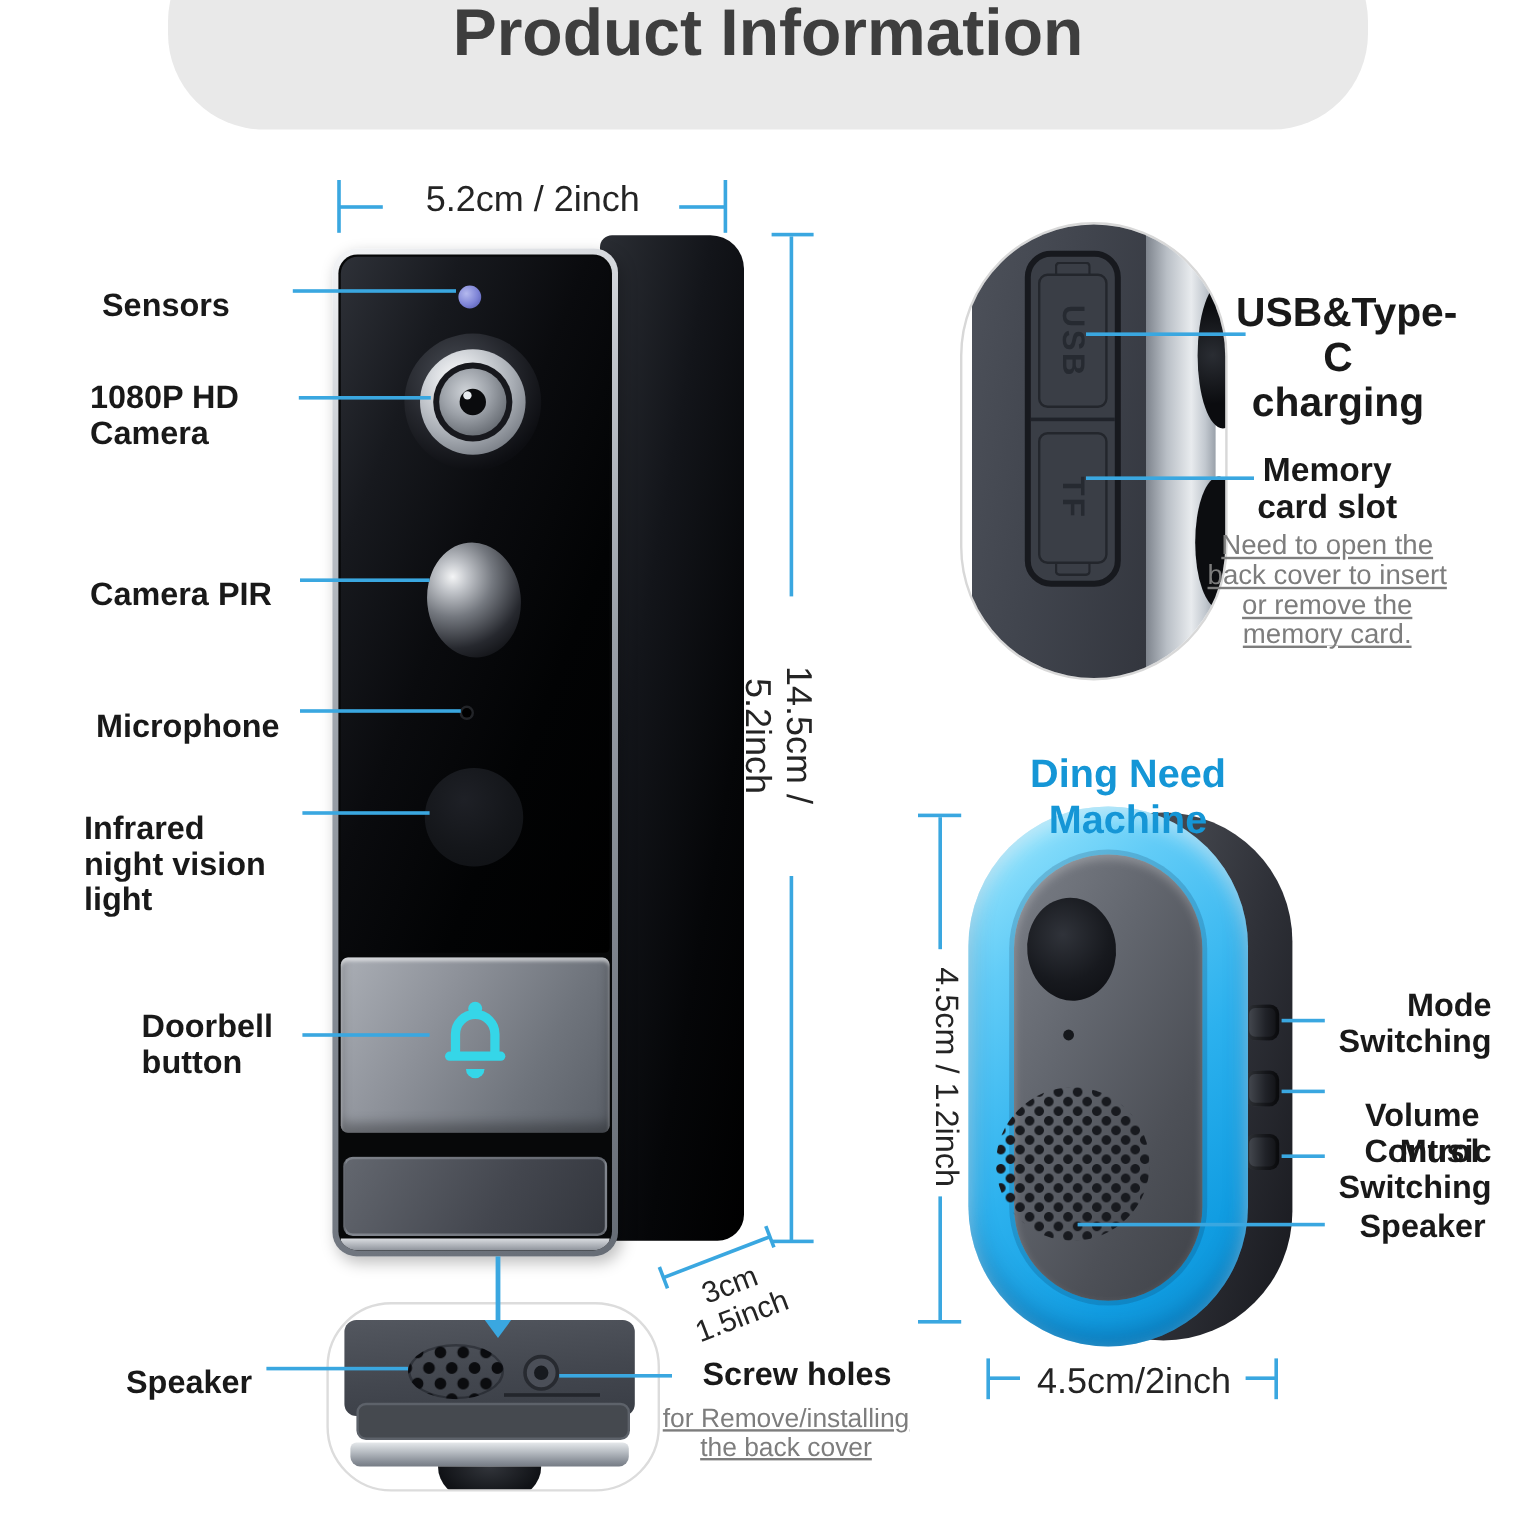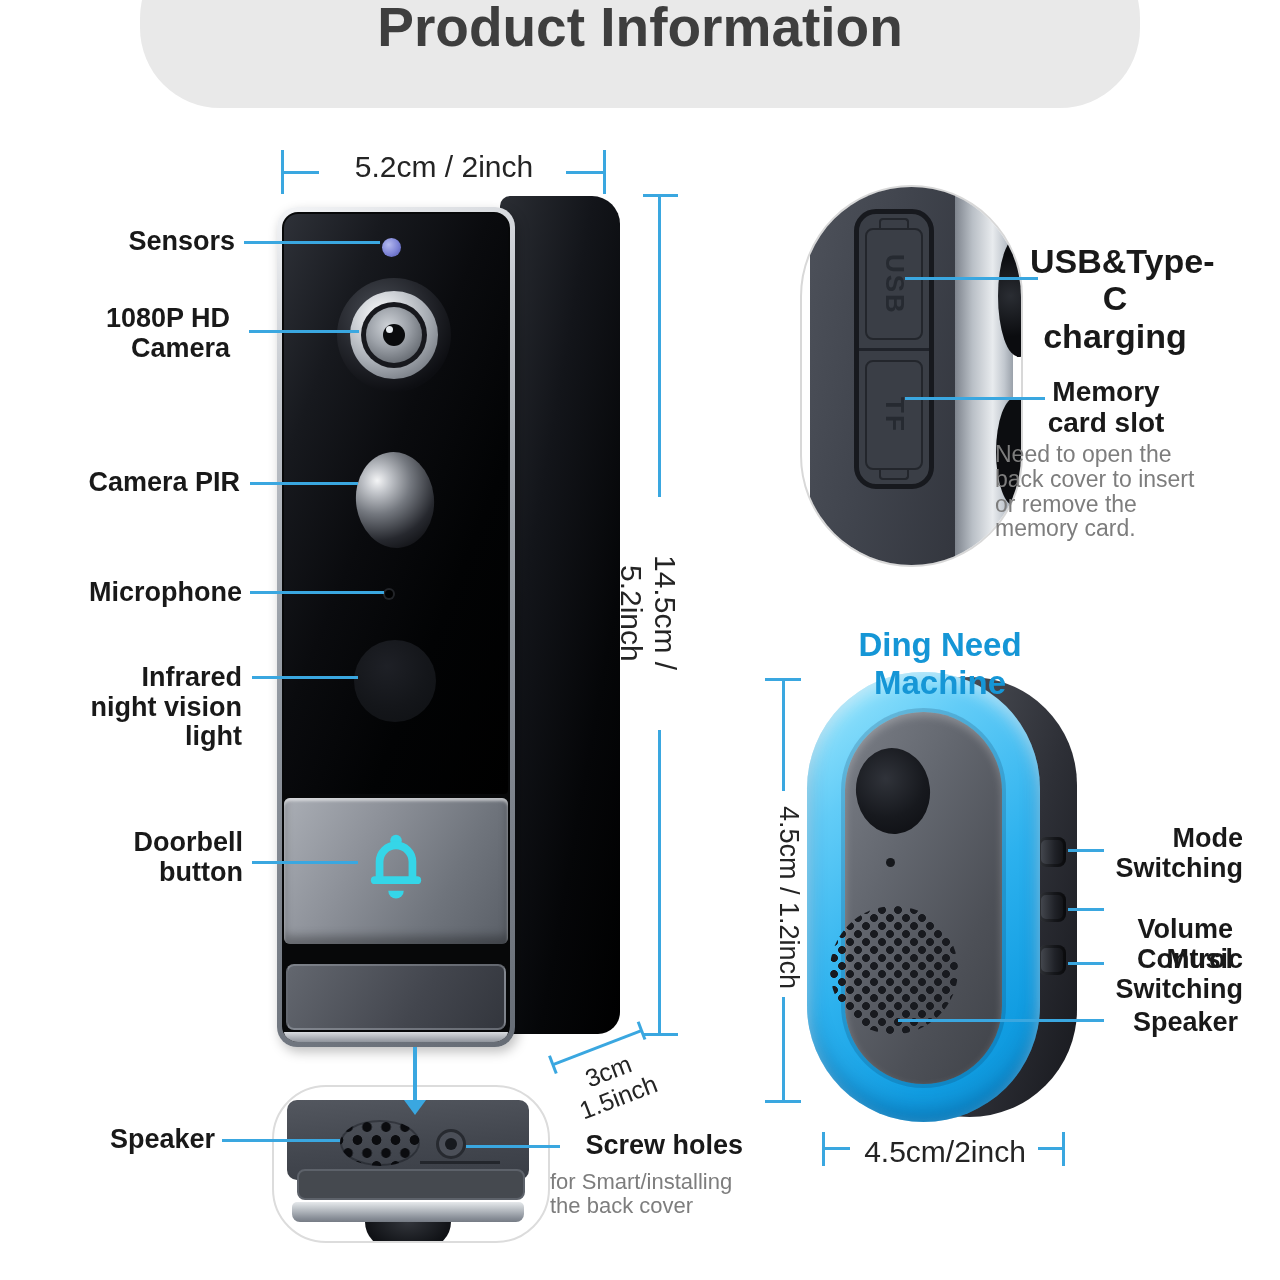--- a/index.html
+++ b/index.html
@@ -4,23 +4,23 @@
 <style>
   html,body{margin:0;padding:0;background:#fff;}
   .canvas{position:relative;width:1280px;height:1280px;background:#fff;overflow:hidden;
           font-family:"Liberation Sans",sans-serif;color:#191919;}
   
   .banner{position:absolute;left:140px;top:-62px;width:1000px;height:170px;
           background:var(--banner,#e9e9e9);border-radius:80px;display:flex;justify-content:center;}
   .banner .title{margin-top:57px;font-size:55px;font-weight:bold;color:var(--banner_text,#3e3e3e);}
   
   .lbl{position:absolute;font-size:27px;font-weight:bold;line-height:1.1;color:var(--label,#191919);z-index:10;text-align:right;}
-  .lbl.r{text-align:right;}
+  .lbl.r{text-align:left;margin-top:13px;}
   .lbl.c{text-align:center;}
-  .note{position:absolute;font-size:23px;font-weight:normal;line-height:1.08;color:var(--note_gray,#7d7d7d);text-align:left;z-index:10;}
+  .note{position:absolute;font-size:23px;font-weight:normal;line-height:1.08;color:var(--note_gray,#7d7d7d);text-align:center;z-index:10;text-decoration:underline;}
   .cline{position:absolute;height:3px;background:var(--accent,#3aa7e0);z-index:20;}
   .vtick{position:absolute;width:3px;background:var(--accent,#3aa7e0);z-index:15;}
   .htick{position:absolute;height:3px;background:var(--accent,#3aa7e0);z-index:15;}
   .vline{position:absolute;width:3px;background:var(--accent,#3aa7e0);z-index:15;}
   .dimtext{position:absolute;font-size:30px;color:#242424;text-align:center;z-index:15;}
   .dimtext.vert{writing-mode:vertical-rl;}
   
   .db-side{position:absolute;left:500px;top:196px;width:120px;height:838px;
            background:linear-gradient(100deg,#2b2e34 0%,#13151a 35%,#050608 70%,#000 100%);
            border-radius:10px 28px 22px 12px;}
@@ -212,21 +212,21 @@
     <div class="bt-grille"></div>
     <div class="bt-screw"></div>
     <div class="bt-slot"></div>
     <div class="bt-cover"></div>
     <div class="bt-base"></div>
     <div class="bt-dome"></div>
   </div>
 
   <div class="cline" style="left:466px;top:1145px;width:94px;"></div>
   <div class="lbl" style="left:568px;top:1131px;width:175px;">Screw holes</div>
-  <div class="note" style="left:550px;top:1170px;width:210px;font-size:22px;">for Smart/installing the back cover</div>
+  <div class="note" style="left:550px;top:1170px;width:210px;font-size:22px;">for Remove/installing the back cover</div>
 
   <div class="sv-capsule">
     <div class="sv-body"></div>
     <div class="sv-silver"></div>
     <div class="sv-bulge1"></div>
     <div class="sv-bulge2"></div>
     <div class="sv-panel">
       <div class="sv-tab" style="top:4px;border-bottom:none;border-radius:4px 4px 0 0;"></div>
       <div class="sv-port" style="top:14px;height:112px;">
         <span>USB</span>

